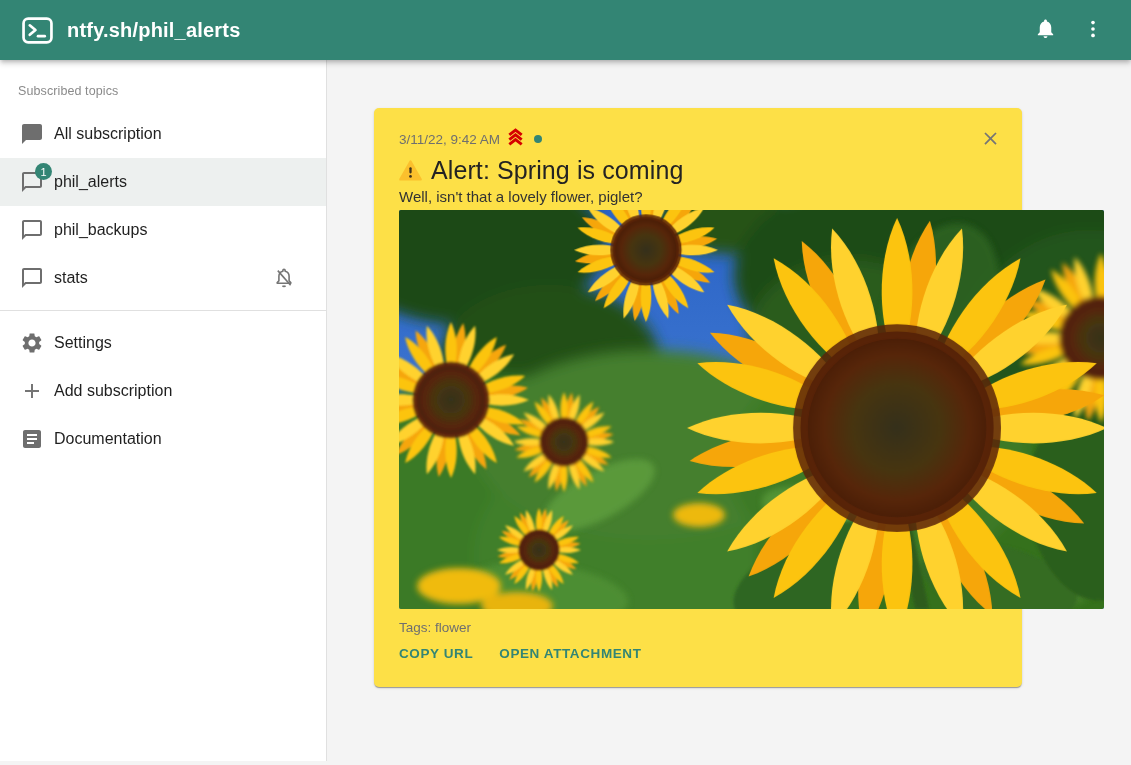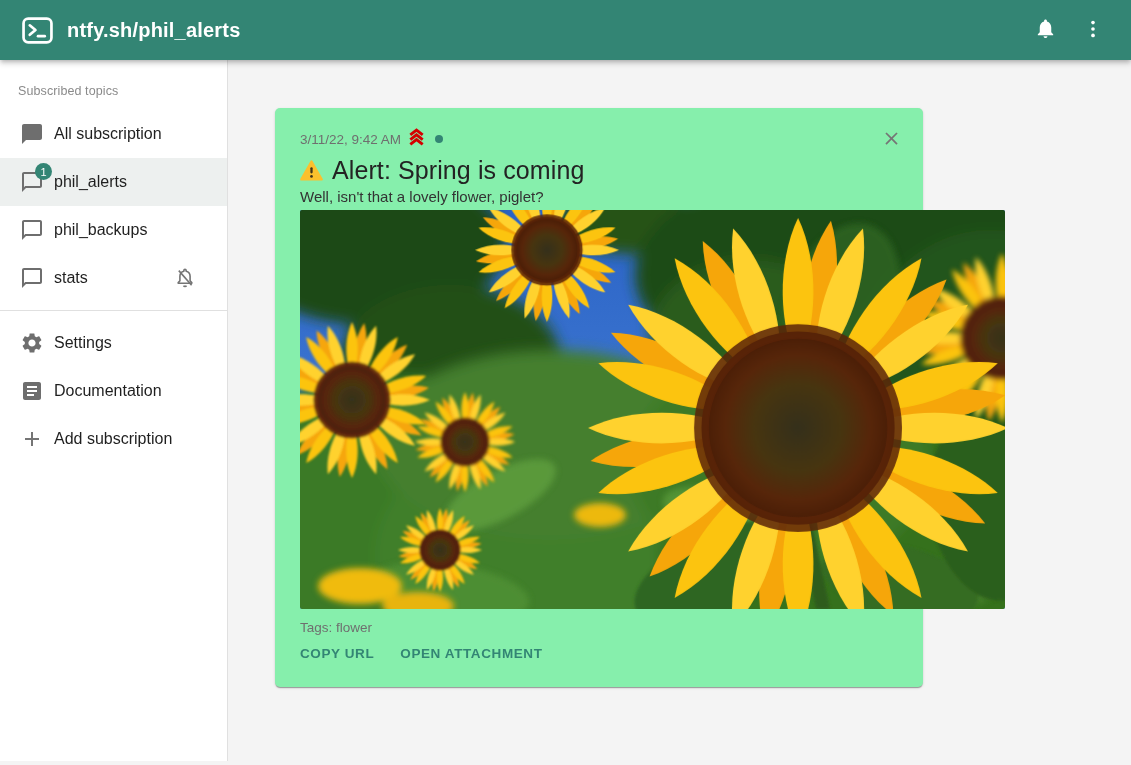--- a/index.html
+++ b/index.html
@@ -35,21 +35,21 @@
     border: none; background: transparent;
     display: flex; align-items: center; justify-content: center;
     cursor: pointer; border-radius: 50%;
   }
 
   
   .layout { display: flex; height: 701px; }
 
   
   .sidebar {
-    width: 228px;
+    width: 327px;
     background: #fff;
     border-right: 1px solid #e0e0e0;
     padding-top: 0;
     flex-shrink: 0;
   }
   .section-label {
     padding: 24px 16px 12px 18px;
     font-size: 12.5px;
     color: #8a8a8a;
     letter-spacing: .1px;
@@ -81,21 +81,21 @@
     font-size: 11px;
     display: flex; align-items: center; justify-content: center;
     font-weight: 400;
   }
   .divider { border-top: 1px solid #e0e0e0; margin: 8px 0; }
 
   
   .main { flex: 1; padding: 48px 0 0 47px; }
   .card {
     width: 648px;
-    background: #86efac;
+    background: #fde047;
     border-radius: 5px;
     box-shadow: 0 2px 1px -1px rgba(0,0,0,.2), 0 1px 1px 0 rgba(0,0,0,.14), 0 1px 3px 0 rgba(0,0,0,.12);
     padding: 22px 24px 26px 25px;
     position: relative;
   }
   .close-btn {
     position: absolute;
     top: 12px; right: 12px;
     width: 40px; height: 40px;
     border: none; background: transparent;
@@ -226,33 +226,33 @@
         <svg width="24" height="24" viewBox="0 0 24 24">
             <path fill="#6e6e6e" d="M19.14 12.94c.04-.3.06-.61.06-.94 0-.32-.02-.64-.07-.94l2.03-1.58c.18-.14.23-.41.12-.61l-1.92-3.32c-.12-.22-.37-.29-.59-.22l-2.39.96c-.5-.38-1.03-.7-1.62-.94l-.36-2.54c-.04-.24-.24-.41-.48-.41h-3.84c-.24 0-.43.17-.47.41l-.36 2.54c-.59.24-1.13.57-1.62.94l-2.39-.96c-.22-.08-.47 0-.59.22L2.74 8.87c-.12.21-.08.47.12.61l2.03 1.58c-.05.3-.09.63-.09.94s.02.64.07.94l-2.03 1.58c-.18.14-.23.41-.12.61l1.92 3.32c.12.22.37.29.59.22l2.39-.96c.5.38 1.03.7 1.62.94l.36 2.54c.05.24.24.41.48.41h3.84c.24 0 .44-.17.47-.41l.36-2.54c.59-.24 1.13-.56 1.62-.94l2.39.96c.22.08.47 0 .59-.22l1.92-3.32c.12-.22.07-.47-.12-.61l-2.01-1.58zM12 15.6c-1.98 0-3.6-1.62-3.6-3.6s1.62-3.6 3.6-3.6 3.6 1.62 3.6 3.6-1.62 3.6-3.6 3.6z"></path>
           </svg>
       </span>
       <span class="label">Settings</span>
     </div>
 
     <div class="nav-row">
       <span class="icon-wrap">
         <svg width="24" height="24" viewBox="0 0 24 24">
+            <path fill="#757575" d="M19 13h-6v6h-2v-6H5v-2h6V5h2v6h6v2z"></path>
+          </svg>
+      </span>
+      <span class="label">Add subscription</span>
+    </div>
+
+    <div class="nav-row">
+      <span class="icon-wrap">
+        <svg width="24" height="24" viewBox="0 0 24 24">
             <path fill="#6e6e6e" d="M19 3H5c-1.1 0-2 .9-2 2v14c0 1.1.9 2 2 2h14c1.1 0 2-.9 2-2V5c0-1.1-.9-2-2-2zm-5 14H7v-2h7v2zm3-4H7v-2h10v2zm0-4H7V7h10v2z"></path>
           </svg>
       </span>
       <span class="label">Documentation</span>
-    </div>
-
-    <div class="nav-row">
-      <span class="icon-wrap">
-        <svg width="24" height="24" viewBox="0 0 24 24">
-            <path fill="#757575" d="M19 13h-6v6h-2v-6H5v-2h6V5h2v6h6v2z"></path>
-          </svg>
-      </span>
-      <span class="label">Add subscription</span>
     </div>
   </nav>
 
   <main class="main">
     <div class="card">
 
       <button class="close-btn">
         <span>
           <svg width="21" height="21" viewBox="0 0 24 24">
               <path fill="#757575" d="M19 6.41 17.59 5 12 10.59 6.41 5 5 6.41 10.59 12 5 17.59 6.41 19 12 13.41 17.59 19 19 17.59 13.41 12z"></path>

